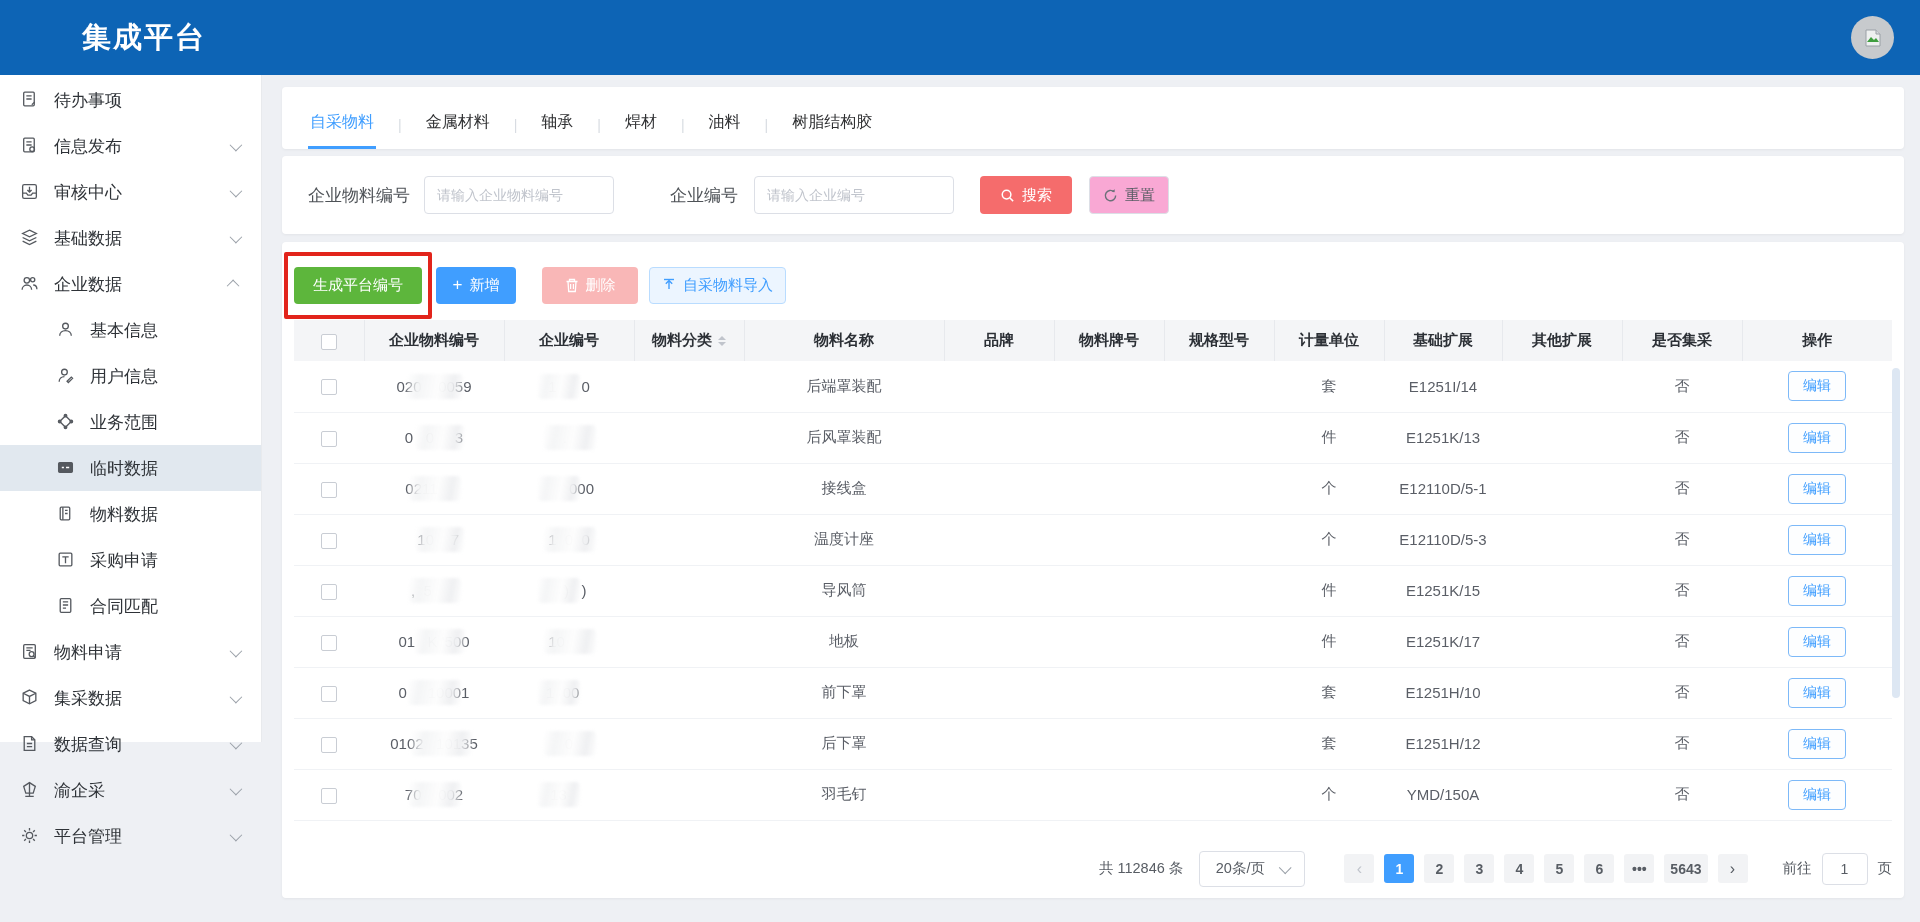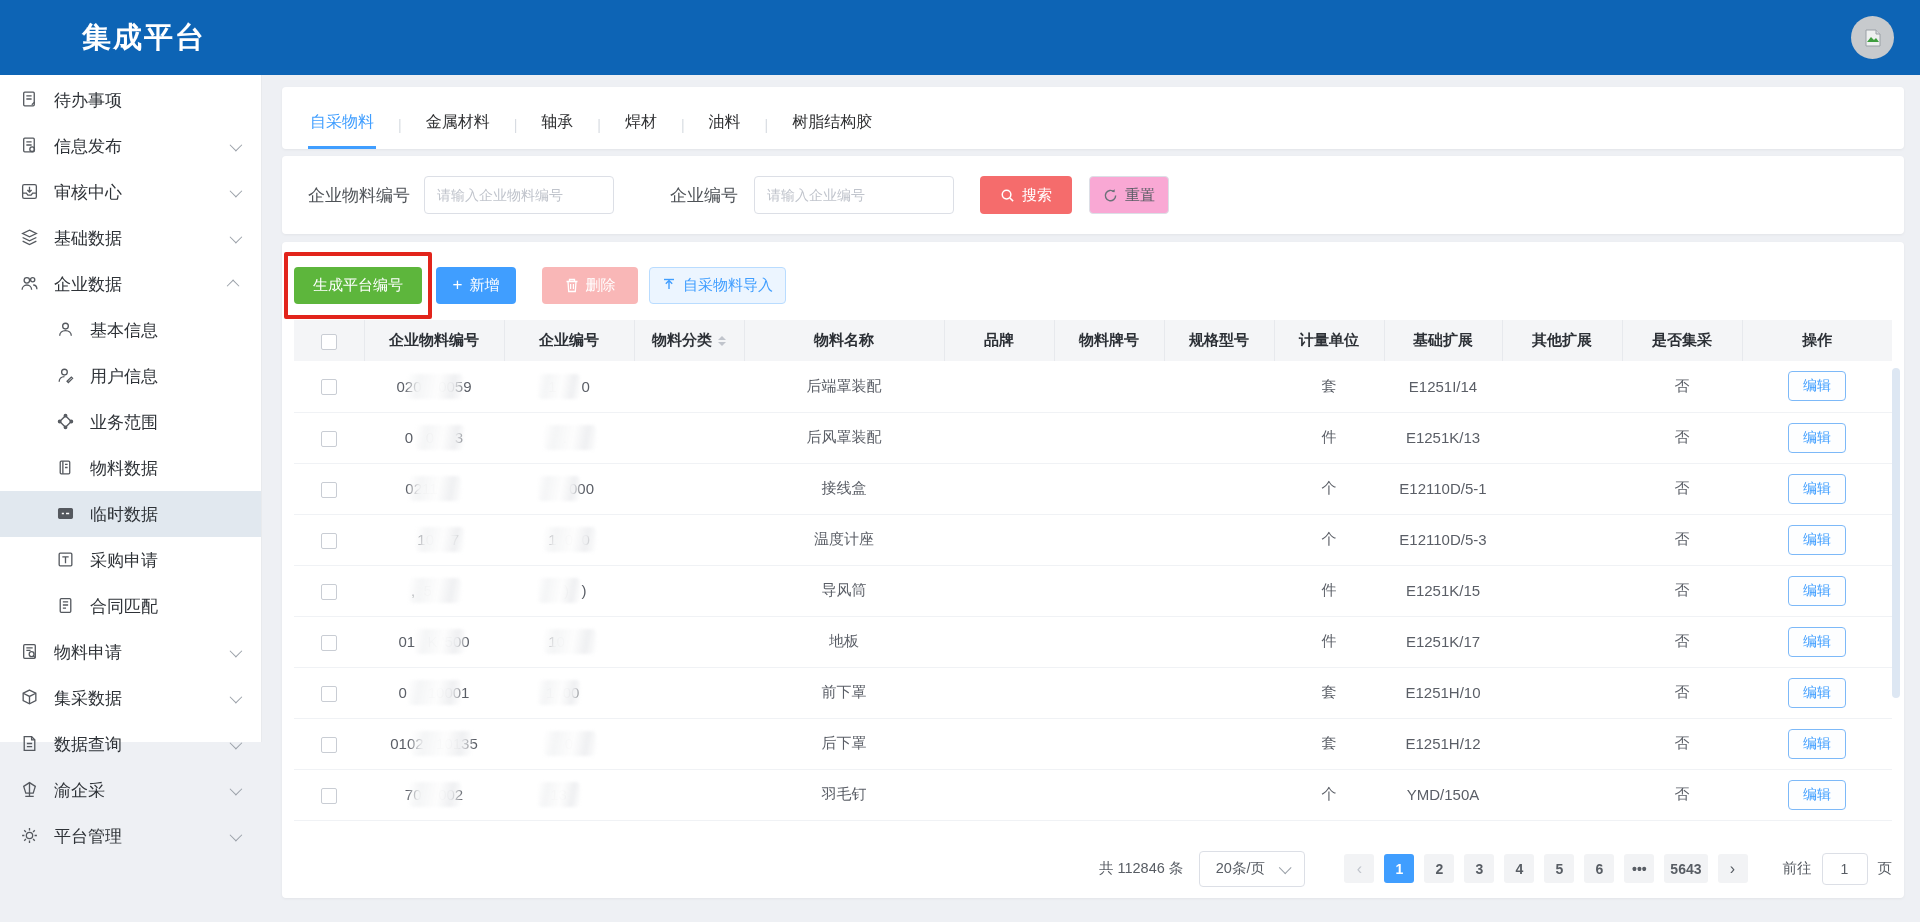--- a/index.html
+++ b/index.html
@@ -201,37 +201,37 @@
               <svg viewBox="0 0 18 18" fill="none" stroke="#55595f" stroke-width="1.25">
                 <path d="M9 3.5L14.5 9 9 14.5 3.5 9z"></path>
                 <circle cx="9" cy="3.5" r="1.2"></circle>
                 <circle cx="14.5" cy="9" r="1.2"></circle>
                 <circle cx="9" cy="14.5" r="1.2"></circle>
                 <circle cx="3.5" cy="9" r="1.2"></circle>
               </svg>
             </span>
             <span class="mi-label">业务范围</span>
           </div>
+          <div class="menu-item active">
+            <span class="mi-icon">
+              <svg viewBox="0 0 18 18" fill="none" stroke="#55595f" stroke-width="1.25">
+                <rect x="2.5" y="4.5" width="13" height="9" rx="1" fill="#55595f"></rect>
+                <path d="M5.5 9h2M9.5 9h3" stroke="#fff"></path>
+              </svg>
+            </span>
+            <span class="mi-label">临时数据</span>
+          </div>
           <div class="menu-item">
             <span class="mi-icon">
               <svg viewBox="0 0 18 18" fill="none" stroke="#55595f" stroke-width="1.25">
                 <rect x="4" y="3" width="9" height="12" rx="1"></rect>
                 <path d="M6.5 3v12M8.5 6h2.5M8.5 9h2.5"></path>
               </svg>
             </span>
             <span class="mi-label">物料数据</span>
-          </div>
-          <div class="menu-item active">
-            <span class="mi-icon">
-              <svg viewBox="0 0 18 18" fill="none" stroke="#55595f" stroke-width="1.25">
-                <rect x="2.5" y="4.5" width="13" height="9" rx="1" fill="#55595f"></rect>
-                <path d="M5.5 9h2M9.5 9h3" stroke="#fff"></path>
-              </svg>
-            </span>
-            <span class="mi-label">临时数据</span>
           </div>
           <div class="menu-item">
             <span class="mi-icon">
               <svg viewBox="0 0 18 18" fill="none" stroke="#55595f" stroke-width="1.25">
                 <rect x="3" y="3" width="12" height="12" rx="1"></rect>
                 <path d="M6 6.5h6M9 6.5v6"></path>
               </svg>
             </span>
             <span class="mi-label">采购申请</span>
           </div>

